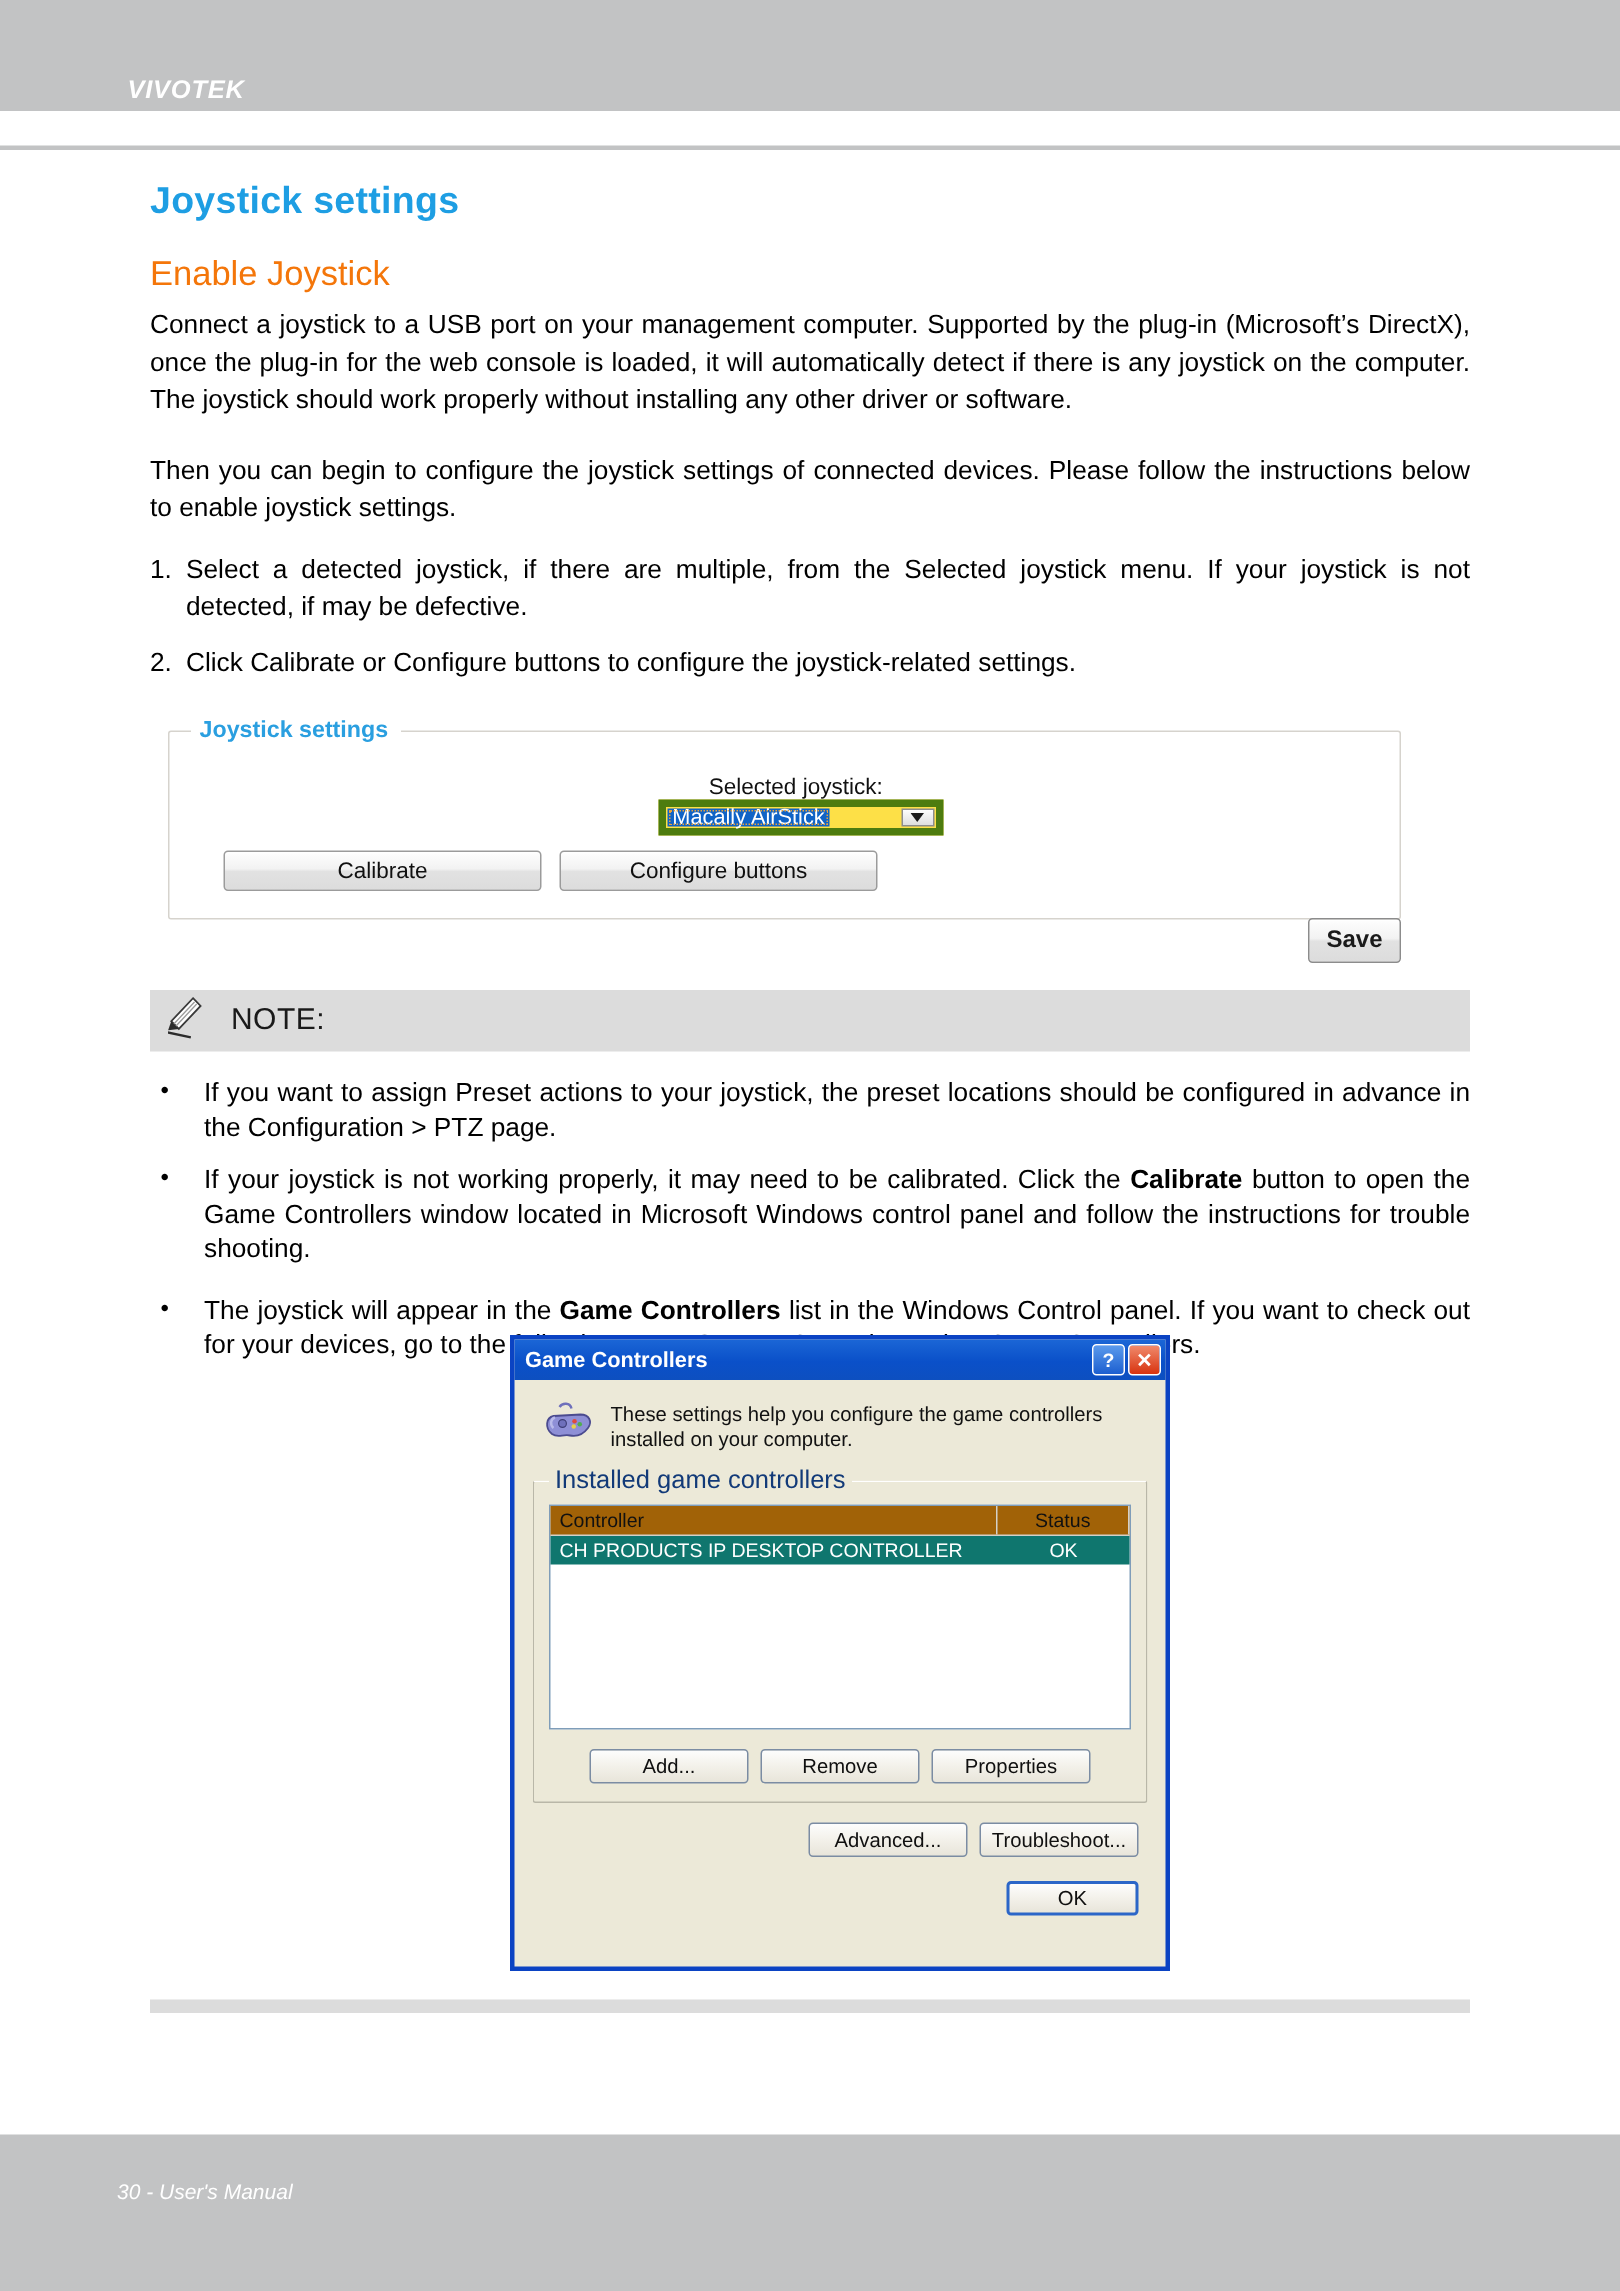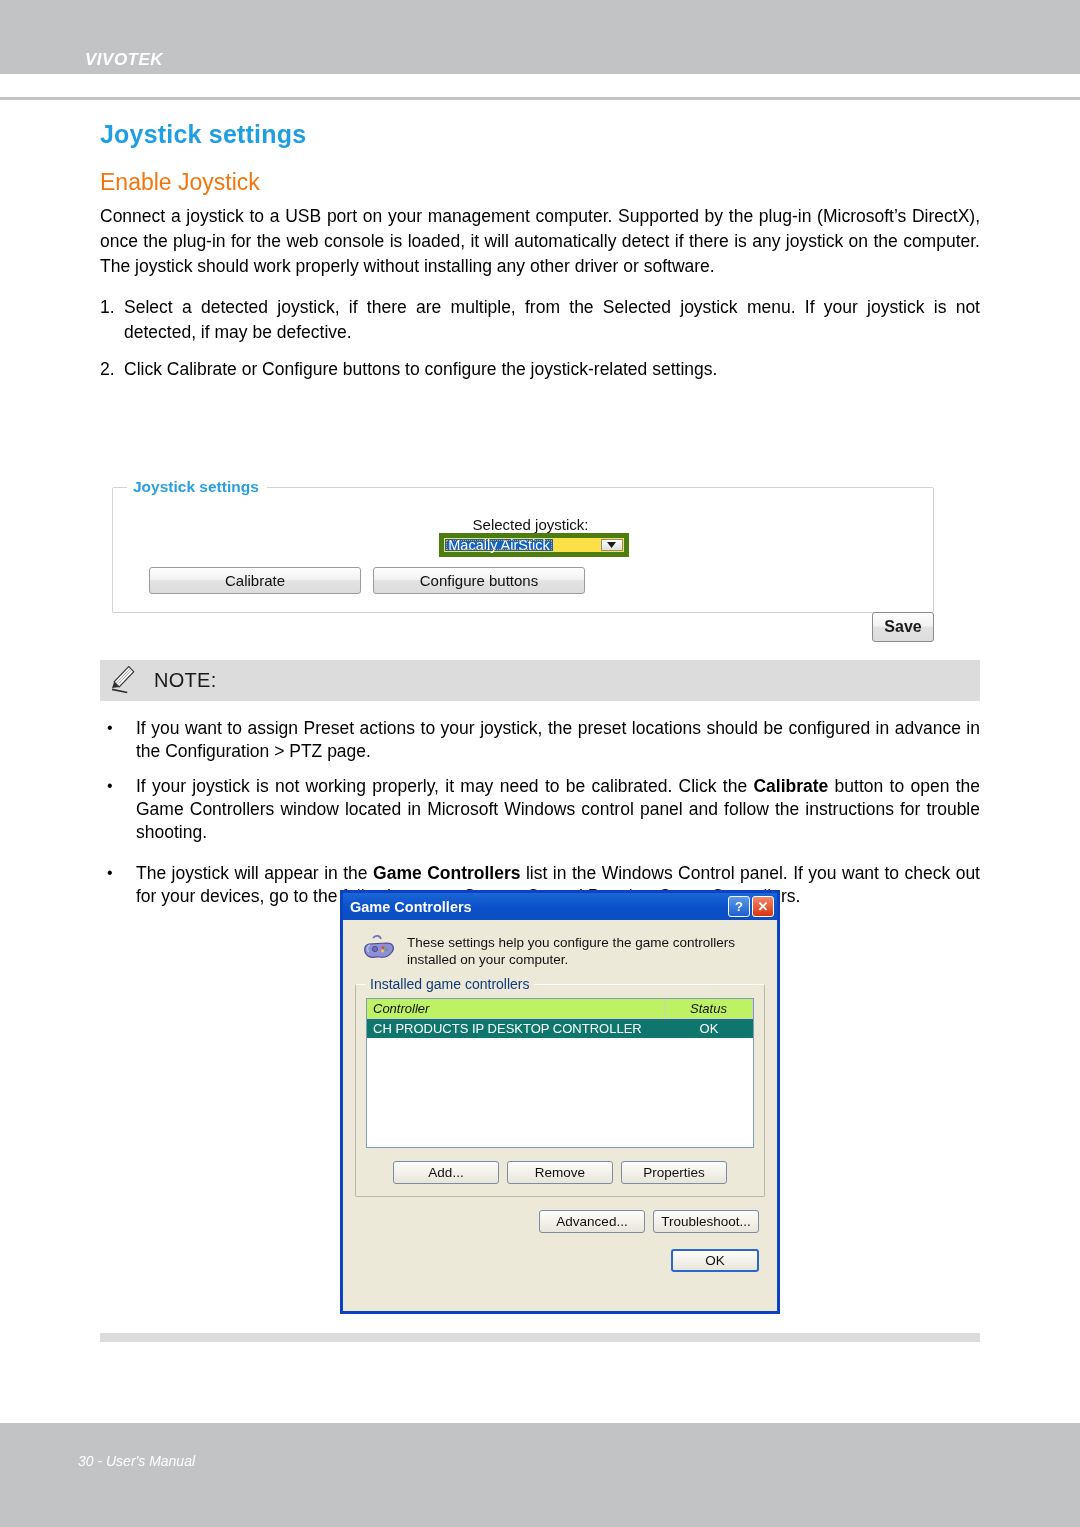--- a/index.html
+++ b/index.html
@@ -289,36 +289,35 @@
   }
 
   fieldset.xp-group {
     border: 1px solid #b9b7a8;
     border-top-color: #ffffff;
     margin: 6px 2px 0 2px;
     padding: 4px 10px 12px 10px;
     border-radius: 2px;
   }
   fieldset.xp-group legend {
-    font-size: 14px;
+    font-size: 17px;
     color: #123a78;
     padding: 0 4px;
   }
   .xp-listview {
     background: #ffffff;
     border: 1px solid #7f9db9;
     height: 148px;
     margin-top: 2px;
   }
   .lv-header {
     display: flex;
     height: 19px;
     border-bottom: 1px solid #d4d0c8;
-    background: #bef264;
-    font-style: italic;
+    background: #a16207;
   }
   .lv-col {
     font-size: 13px;
     color: #111;
     display: flex;
     align-items: center;
     padding-left: 6px;
     border-right: 1px solid #d4d0c8;
     box-sizing: border-box;
   }
@@ -407,20 +406,21 @@
 
 <div class="topbar">
   <div class="topbar-logo">VIVOTEK</div>
 </div>
 <div class="topbar-rule"></div>
 
 <div class="content">
   <h1 class="page-title">Joystick settings</h1>
   <h2 class="section-title">Enable Joystick</h2>
   <p class="body-text">Connect a joystick to a USB port on your management computer. Supported by the plug-in (Microsoft’s DirectX), once the plug-in for the web console is loaded, it will automatically detect if there is any joystick on the computer. The joystick should work properly without installing any other driver or software.</p>
+  <p class="body-text" style="margin-top:22px;">Then you can begin to configure the joystick settings of connected devices. Please follow the instructions below to enable joystick settings.</p>
 
   <ul class="ol-list">
     <li>
       <span class="num">1.</span>
       <span>Select a detected joystick, if there are multiple, from the Selected joystick menu. If your joystick is not detected, if may be defective.</span>
     </li>
     <li>
       <span class="num">2.</span>
       <span>Click Calibrate or Configure buttons to configure the joystick-related settings.</span>
     </li>

